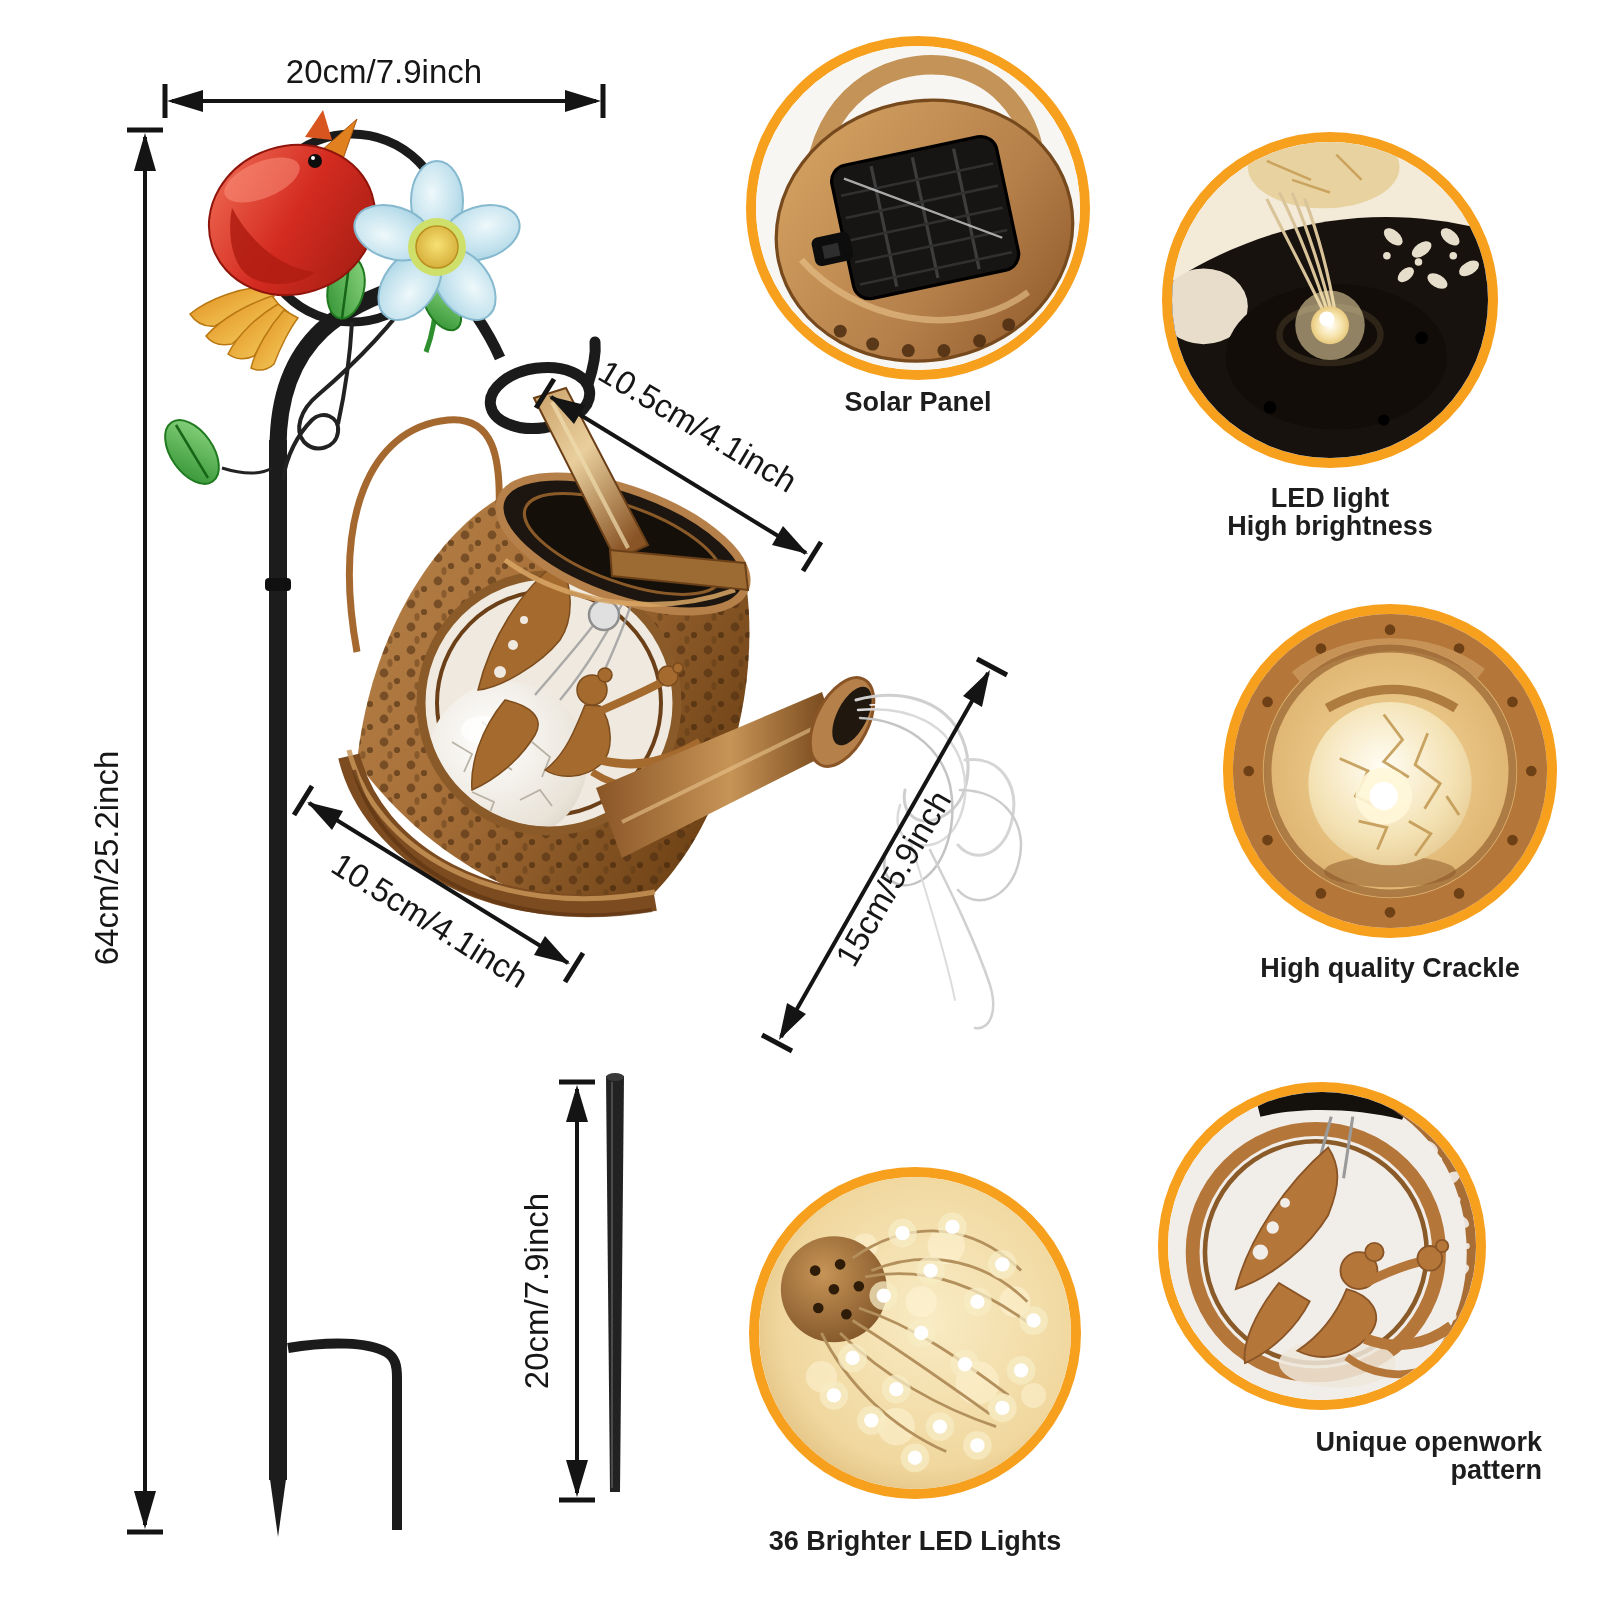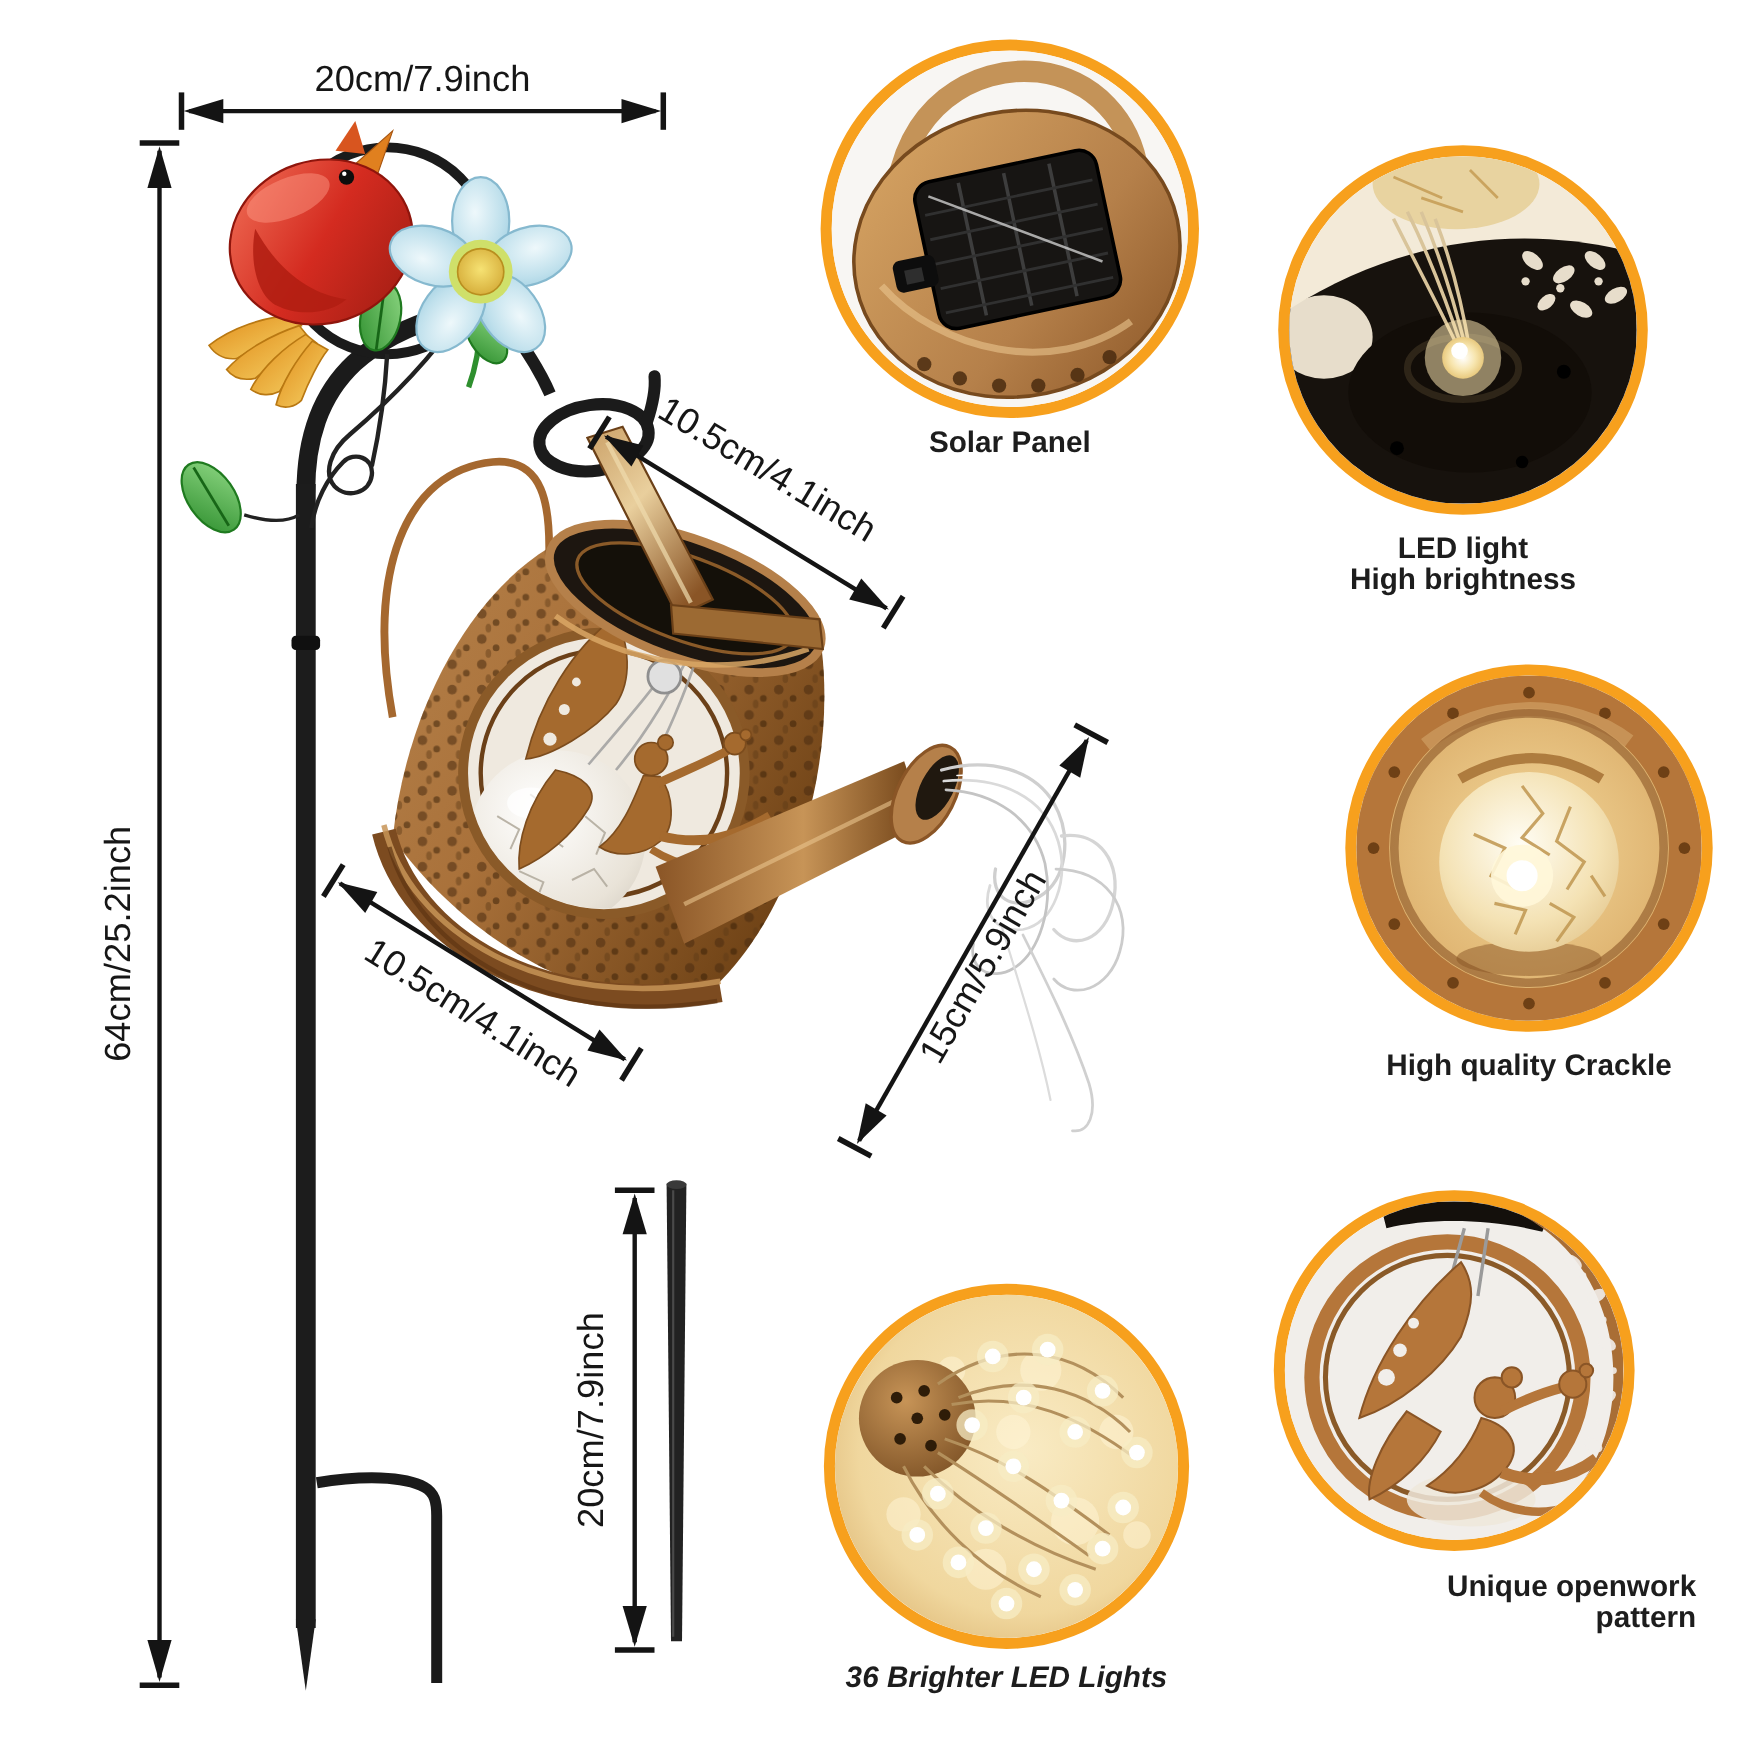--- a/index.html
+++ b/index.html
@@ -16,21 +16,21 @@
   }
   .photo-circle svg{display:block;width:100%;height:100%;}
   .caption{
     font-weight:bold;font-size:27px;line-height:1.04;color:#1d1d1d;letter-spacing:0;
   }
   .caption span{display:block;}
   .cap-solar{margin-top:8px;}
   .cap-led{margin-top:16px;}
   .cap-crackle{margin-top:16px;}
   .cap-openwork{margin-top:18px;text-align:right;}
-  .cap-led36{margin-top:12px;font-style:italic;}
+  .cap-led36{margin-top:28px;}
 </style>
 </head>
 <body>
 
 <div class="canvas">
 
   <svg class="diagram" viewBox="0 0 1600 1600">
     <defs>
       <linearGradient id="birdGrad" x1="0" y1="0" x2="1" y2="1">
         <stop offset="0" stop-color="#f2735a"></stop>

